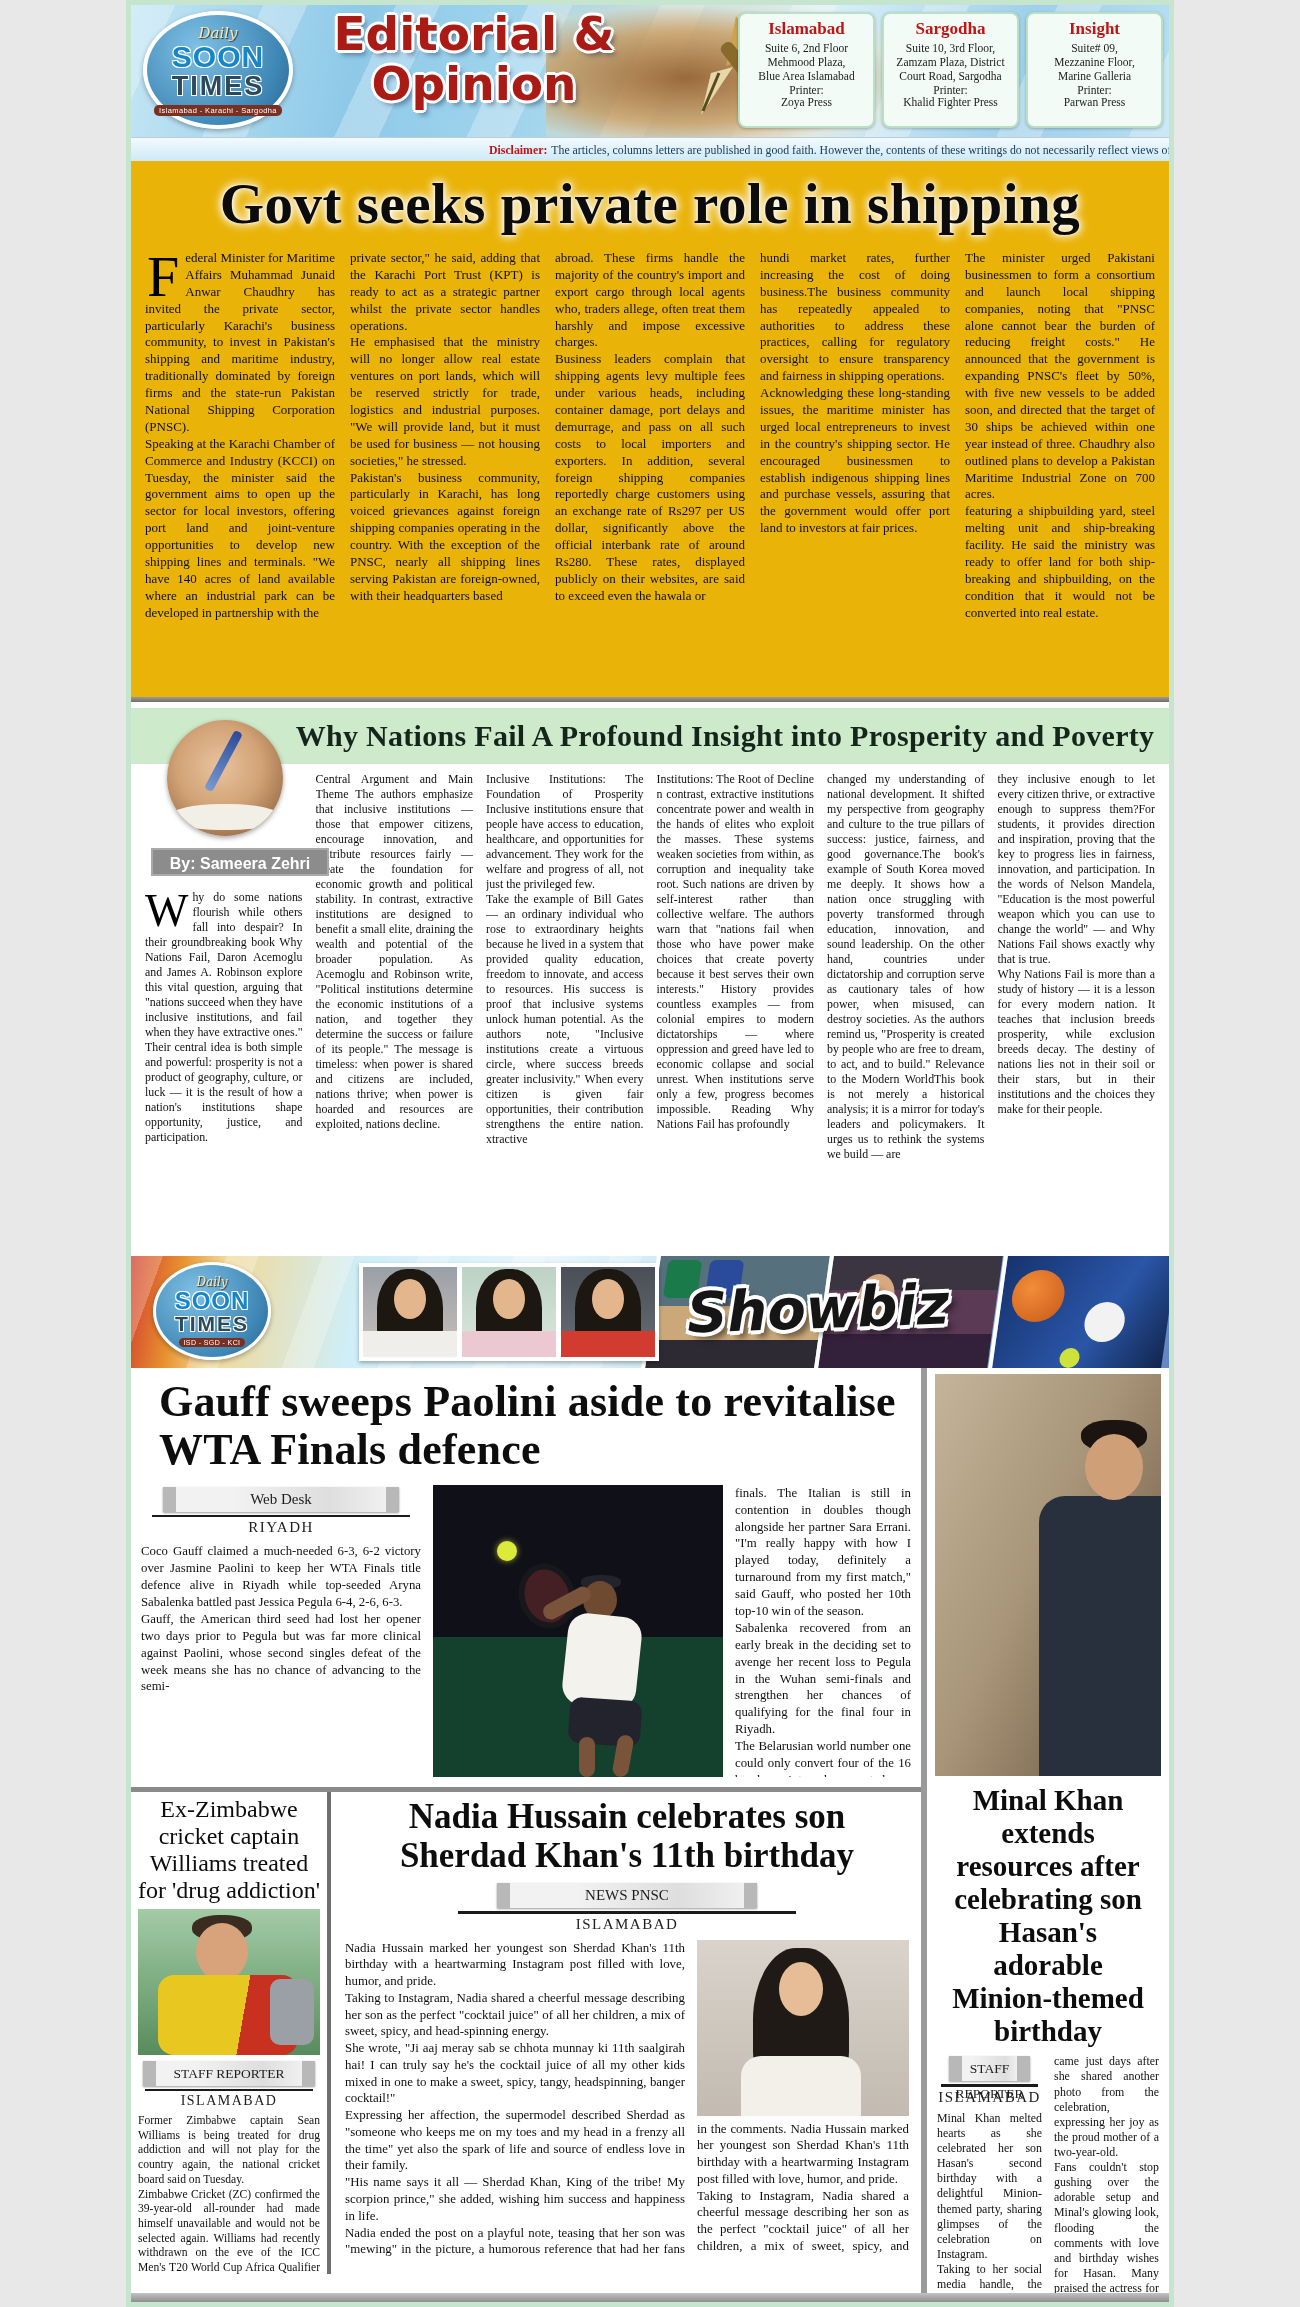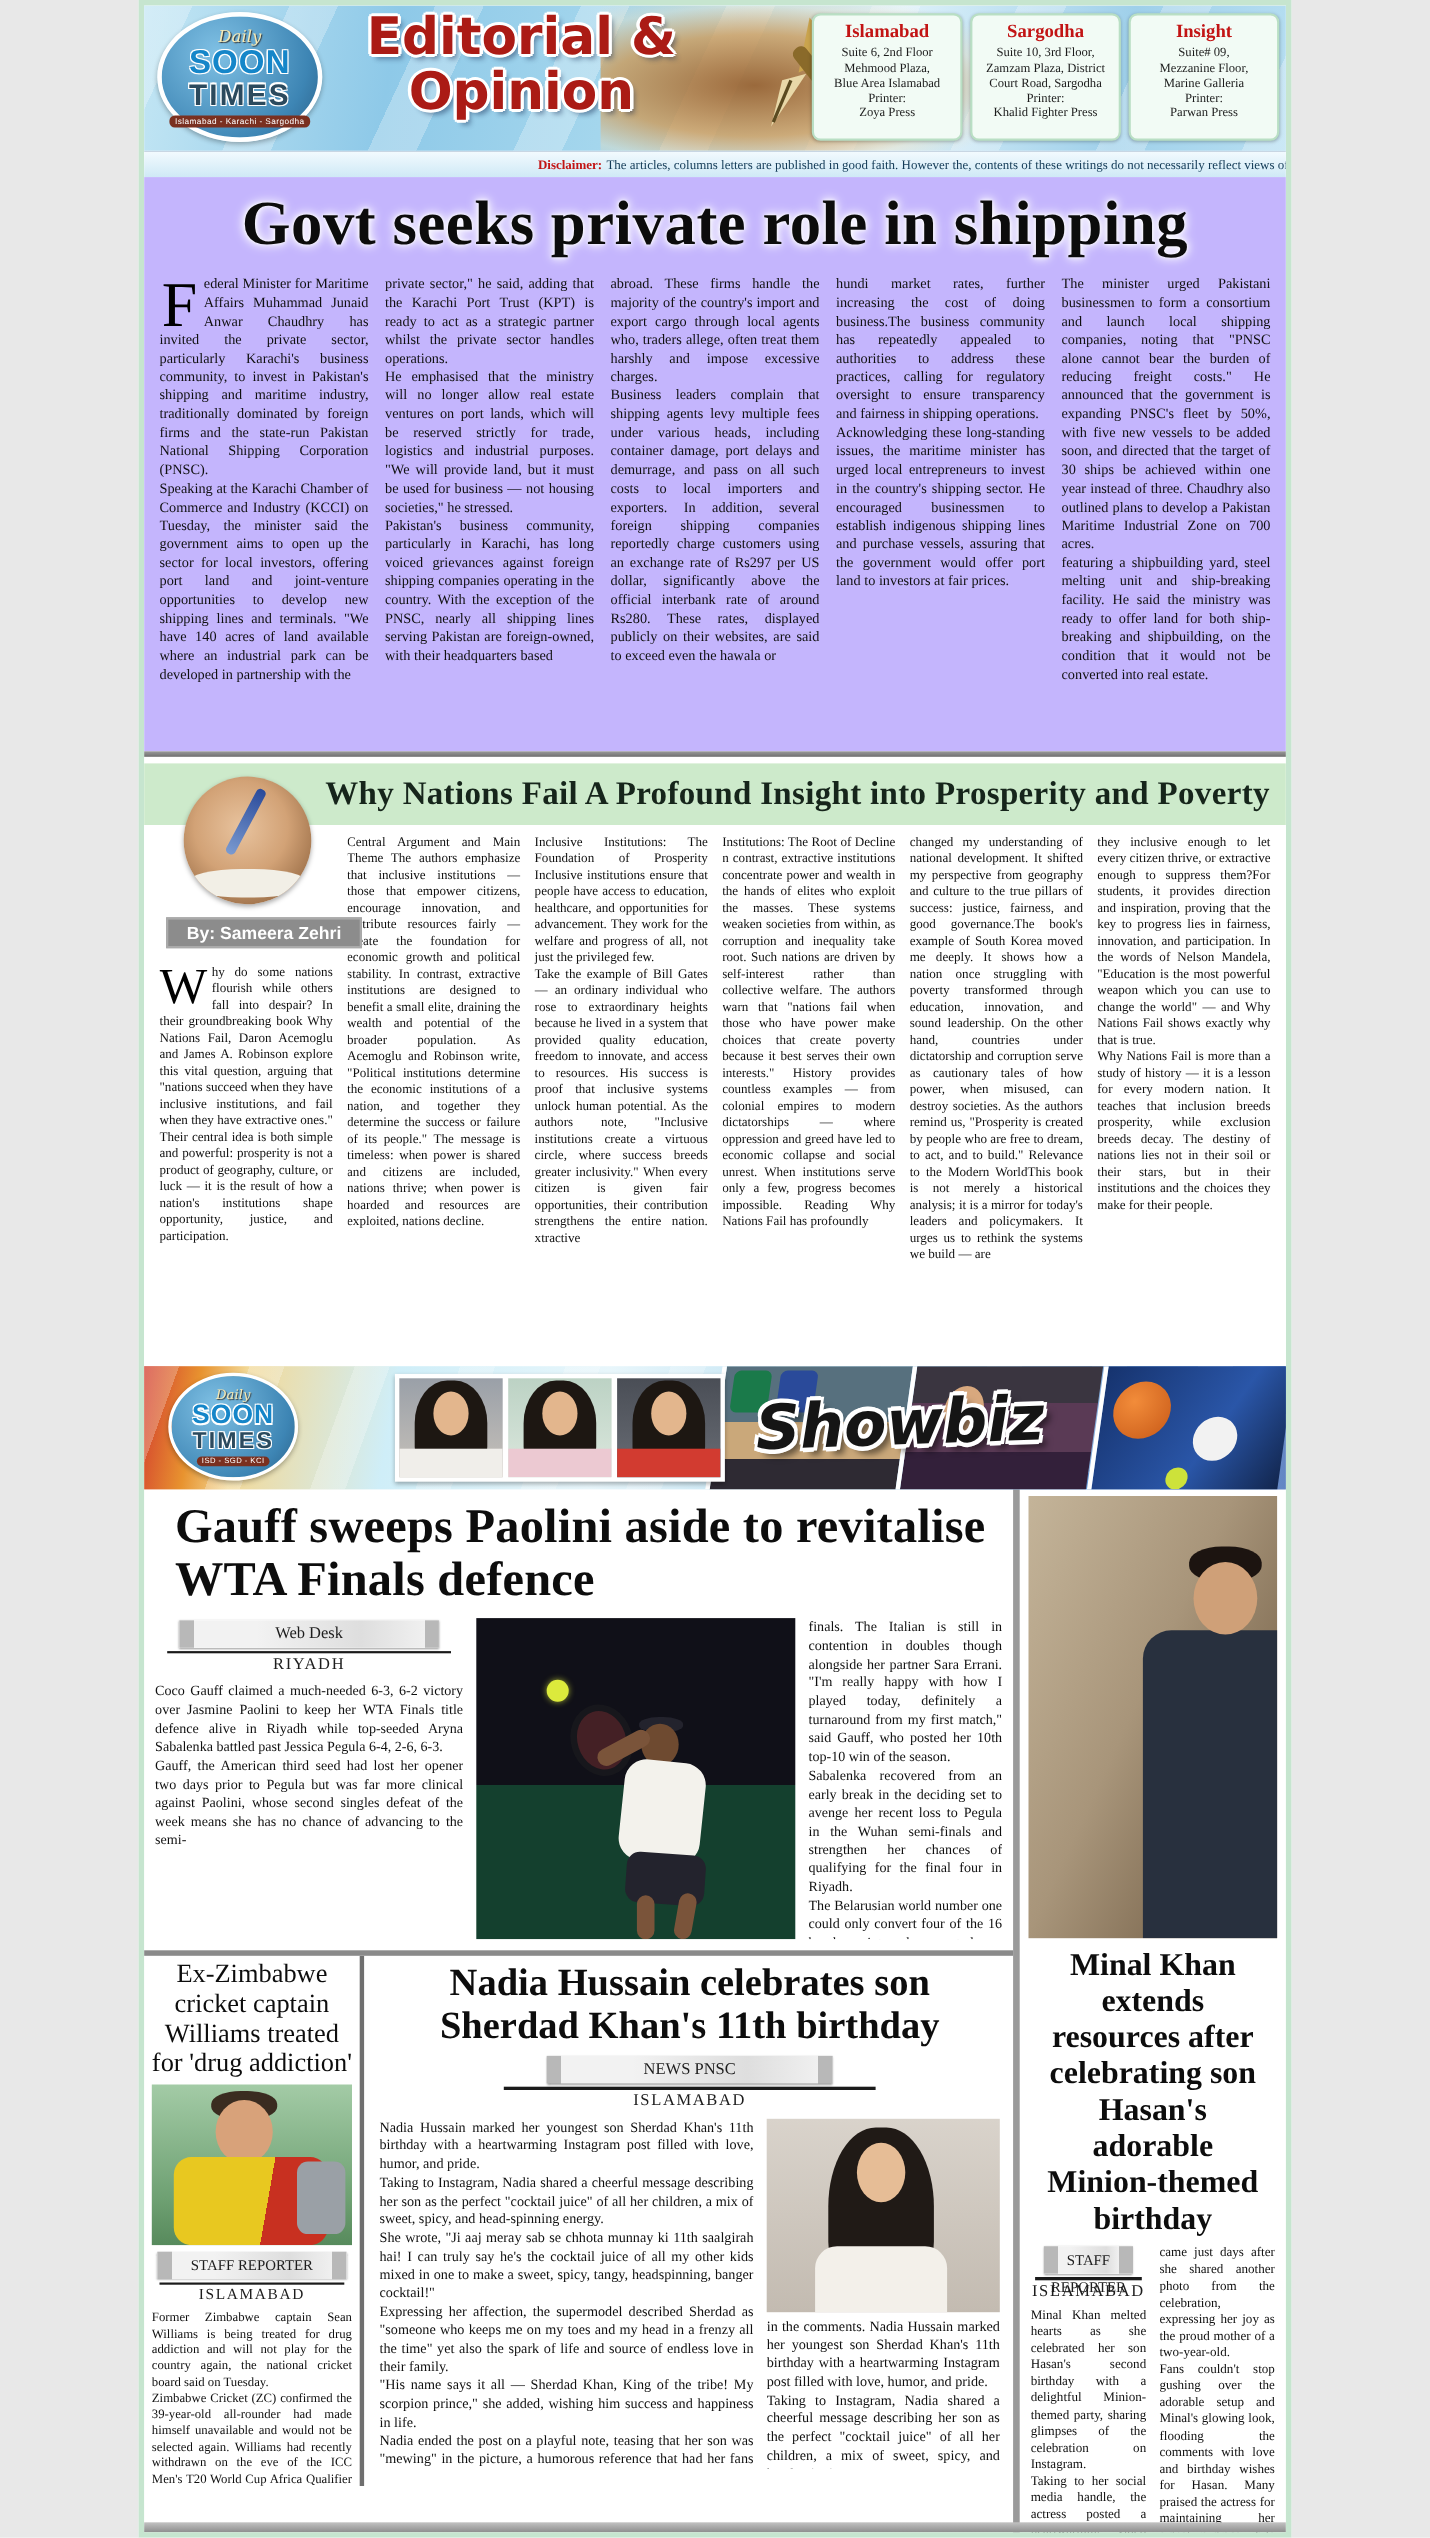--- a/index.html
+++ b/index.html
@@ -39,21 +39,21 @@
   .office-city { font-weight:bold; font-size:17px; color:#c21414; margin-bottom:2px; }
   .office-line { font-size:11.5px; color:#1c1c1c; line-height:1.22; display:block; }
   .office-printer-label { font-size:11.5px; color:#1c1c1c; display:block; margin-top:1px; }
   .office-printer { font-size:11.5px; color:#1c1c1c; display:block; }
 
   .disclaimer { height:24px; line-height:24px; background:linear-gradient(#f2fafe,#cfe9f6);
     font-size:11.8px; color:#123a56; padding-left:358px; white-space:nowrap; overflow:hidden; border-top:1px solid #bcd; }
   .disclaimer .label { color:#c21414; font-weight:bold; margin-right:4px; }
 
   
-  .shipping { background:#c4b5fd; padding:6px 14px 5px; }
+  .shipping { background:#eab308; padding:6px 14px 19px; }
   .shipping h1 { font-size:57px; font-weight:bold; color:#0c0c0c; text-align:center; letter-spacing:.5px;
     text-shadow:0 0 3px #fff,0 0 8px #fff,0 0 12px #fff; margin:4px 0 14px; }
   .cols5 { display:grid; grid-template-columns:repeat(5,1fr); gap:15px; height:428px; overflow:hidden; }
   .col { font-size:13px; line-height:1.3; color:#101010; text-align:justify; white-space:pre-line; overflow:hidden; }
   .dropcap-f::first-letter { float:left; font-size:58px; line-height:.8; padding:4px 6px 0 2px; color:#000; }
   .rule-heavy { height:5px; background:linear-gradient(#9a9a9a,#6f6f6f); }
 
   
   .nations { position:relative; background:#fff; padding-bottom:6px; }
   .nations-banner { margin-top:6px; height:56px; background:#cdeacb; display:flex; align-items:center; justify-content:center; padding-left:150px; }

